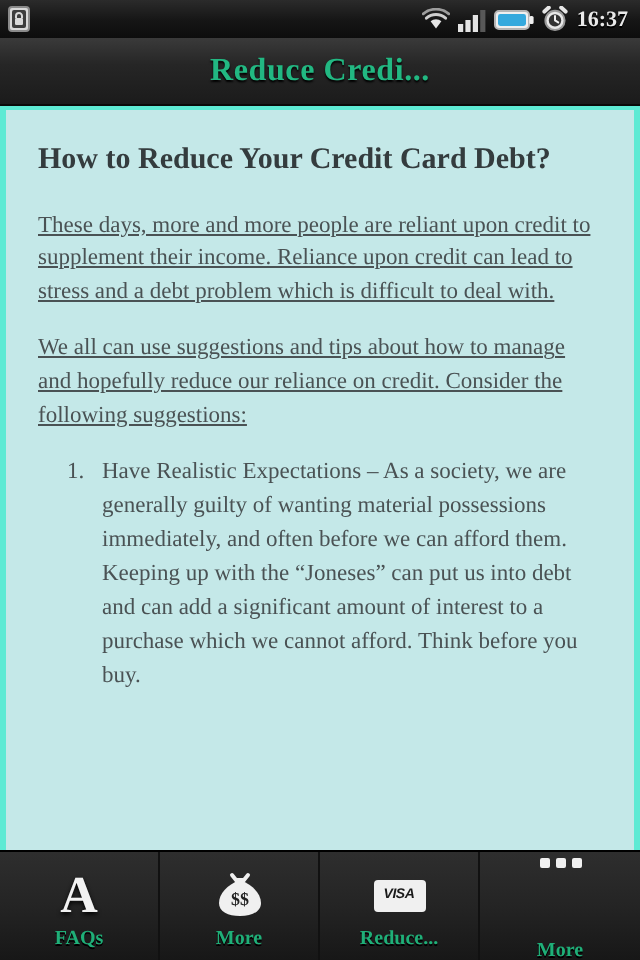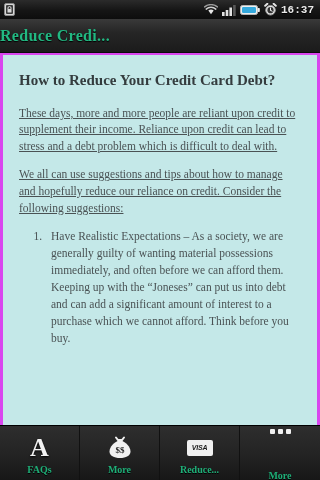--- a/index.html
+++ b/index.html
@@ -46,49 +46,50 @@
   }
   .sb-icon {
     display: block;
     line-height: 0;
   }
   .sb-time {
     color: #e9e9e9;
     font-size: 11px;
     font-weight: bold;
     letter-spacing: 0px;
-    font-family: Liberation Mono, monospace;
+    font-family: Liberation Serif, serif;
     text-shadow: 0 1px 0 #000;
     padding-right: 2px;
     text-align: right;
   }
 
   
   .titlebar {
     height: 34px;
     flex: 0 0 34px;
     background: linear-gradient(to bottom, #3a3a3a 0%, #262626 40%, #1b1b1b 100%);
     border-bottom: 1px solid #0a0a0a;
     display: flex;
     align-items: center;
+    justify-content: center;
     box-sizing: border-box;
   }
   .title-text {
     color: #22b882;
     font-family: "Liberation Serif", serif;
     font-weight: bold;
     font-size: 16px;
     text-shadow: 0 1px 1px #000;
     letter-spacing: 0.3px;
   }
 
   
   .content-wrap {
     flex: 1 1 auto;
-    background: #d946ef;
+    background: #5eead4;
     padding: 2px 3px 0 3px;
     box-sizing: border-box;
     overflow: hidden;
   }
   .content {
     background: #c4e8e8;
     height: 100%;
     box-sizing: border-box;
     padding: 12px 16px 6px 16px;
     overflow: hidden;

